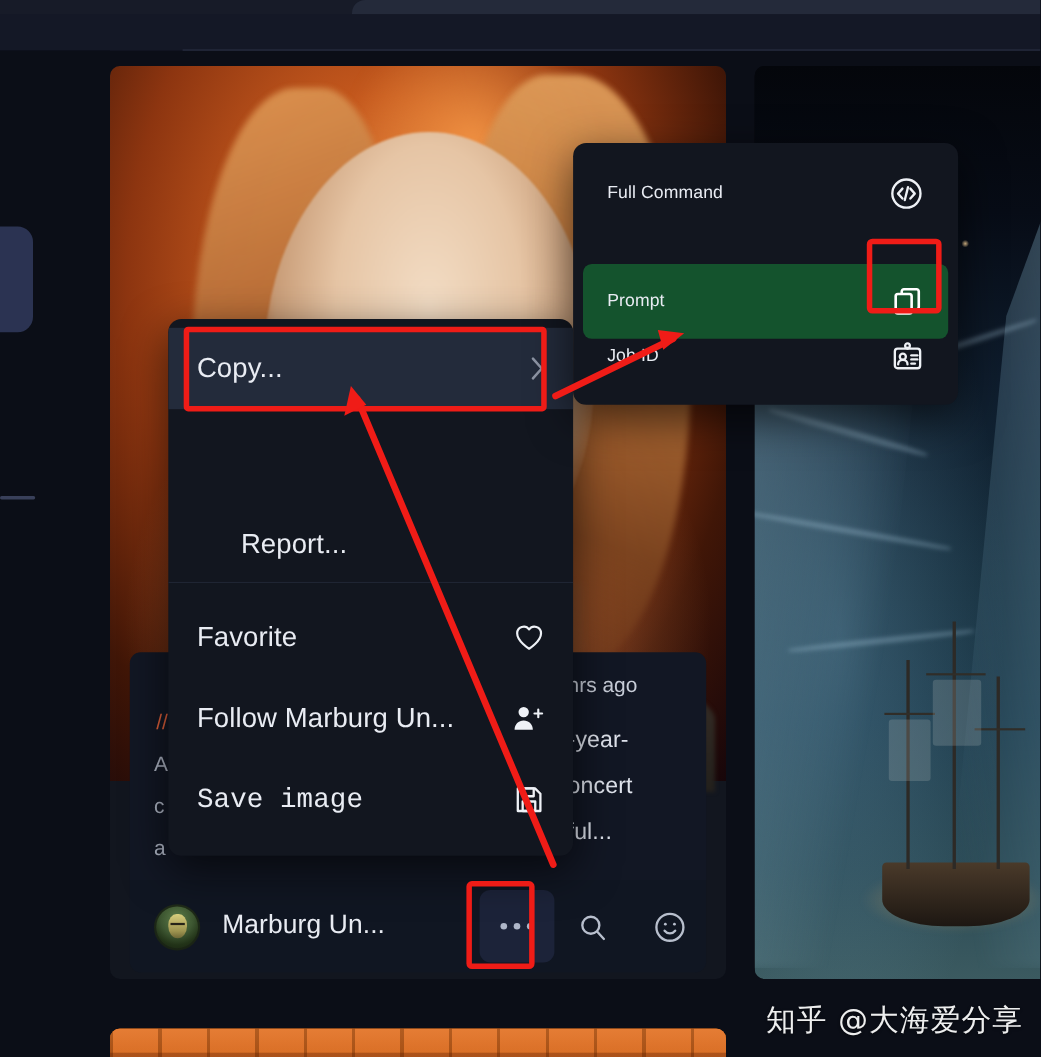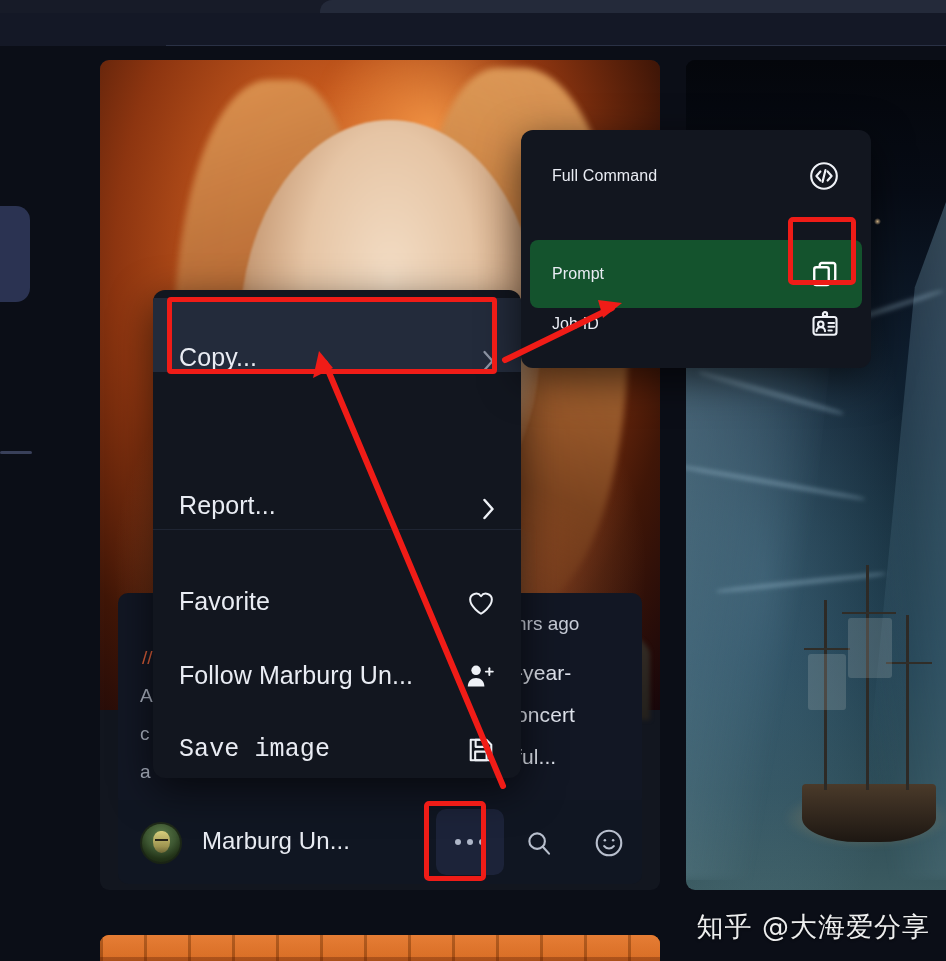--- a/index.html
+++ b/index.html
@@ -282,33 +282,33 @@
   
   .ctx-menu {
     position: absolute; left: 153px; top: 290px; width: 368px; height: 488px;
     background: #12161f;
     border-radius: 12px;
     box-shadow: 0 12px 40px rgba(0,0,0,.62);
     overflow: hidden;
   }
   .ctx-item {
     position: absolute; left: 0; width: 368px; height: 74px;
-    display: flex; align-items: flex-end;
+    display: flex; align-items: center;
     padding: 0 26px;
   }
   .ctx-item .lbl {
     font-size: 25px; color: #e9ecf3; letter-spacing: .1px; white-space: nowrap;
   }
   .ctx-item .right {
     margin-left: auto; display: flex; align-items: center;
   }
   .ctx-item.sel { background: #232b3b; }
   .i-copy    { top: 8px; }
   .i-openin  { top: 82px; }
-  .i-report  { top: 156px; }
+  .i-report  { top: 168px; margin-left: 40px; }
   .ctx-divider {
     position: absolute; left: 0; top: 239px; width: 368px; height: 1px;
     background: #1f2533;
   }
   .i-favorite { top: 252px; }
   .i-follow   { top: 326px; }
   .i-saveimg  { top: 400px; font-family: Liberation Mono, monospace; }
 
   .chev {
     width: 13px; height: 22px;

